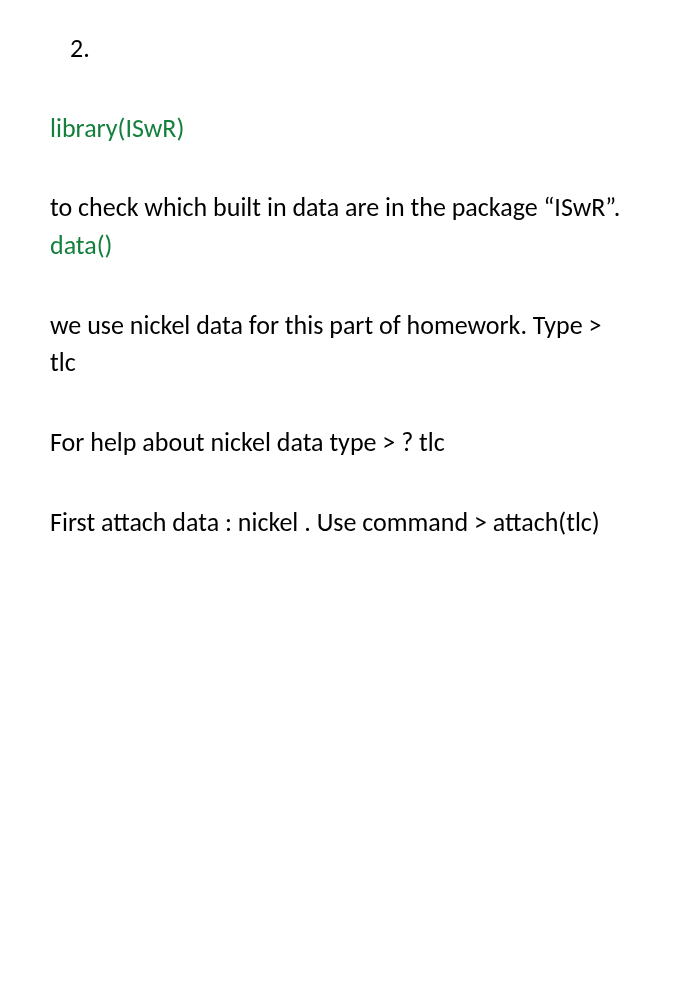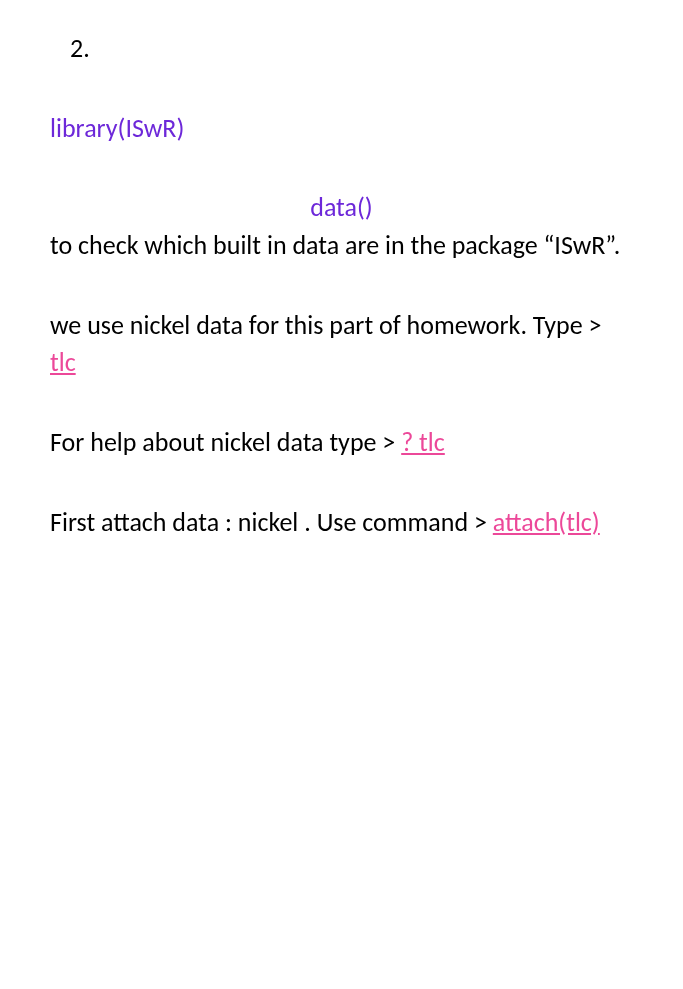--- a/index.html
+++ b/index.html
@@ -20,26 +20,24 @@
     }
     .list-item {
       display: flex;
       margin-bottom: 42px;
       padding-left: 20px;
     }
     .list-number {
       margin-right: 6px;
     }
     .code-blue {
-      color: #6d28d9;
-      text-align: center;
+      color: #15803d;
     }
     .code-blue-alt {
-      color: #ec4899;
-      text-decoration: underline;
+      color: #000000;
     }
     .para {
       margin-bottom: 0;
     }
     .block-spaced {
       margin-bottom: 42px;
     }
     .inline {
       display: inline;
     }
@@ -49,22 +47,22 @@
 
 <div class="list-item">
   <span class="list-number">2.</span>
 </div>
 
 <div class="block-spaced">
   <span class="code-blue">library(ISwR)</span>
 </div>
 
 <div class="block-spaced">
+  <div class="para">to check which built in data are in the package “ISwR”.</div>
   <div class="para code-blue">data()</div>
-  <div class="para">to check which built in data are in the package “ISwR”.</div>
 </div>
 
 <div class="block-spaced">
   <div class="para">
     <span class="inline">we use nickel  data for this part of homework. Type &gt; </span><span class="inline code-blue-alt">tlc</span>
   </div>
 </div>
 
 <div class="block-spaced">
   <div class="para">

